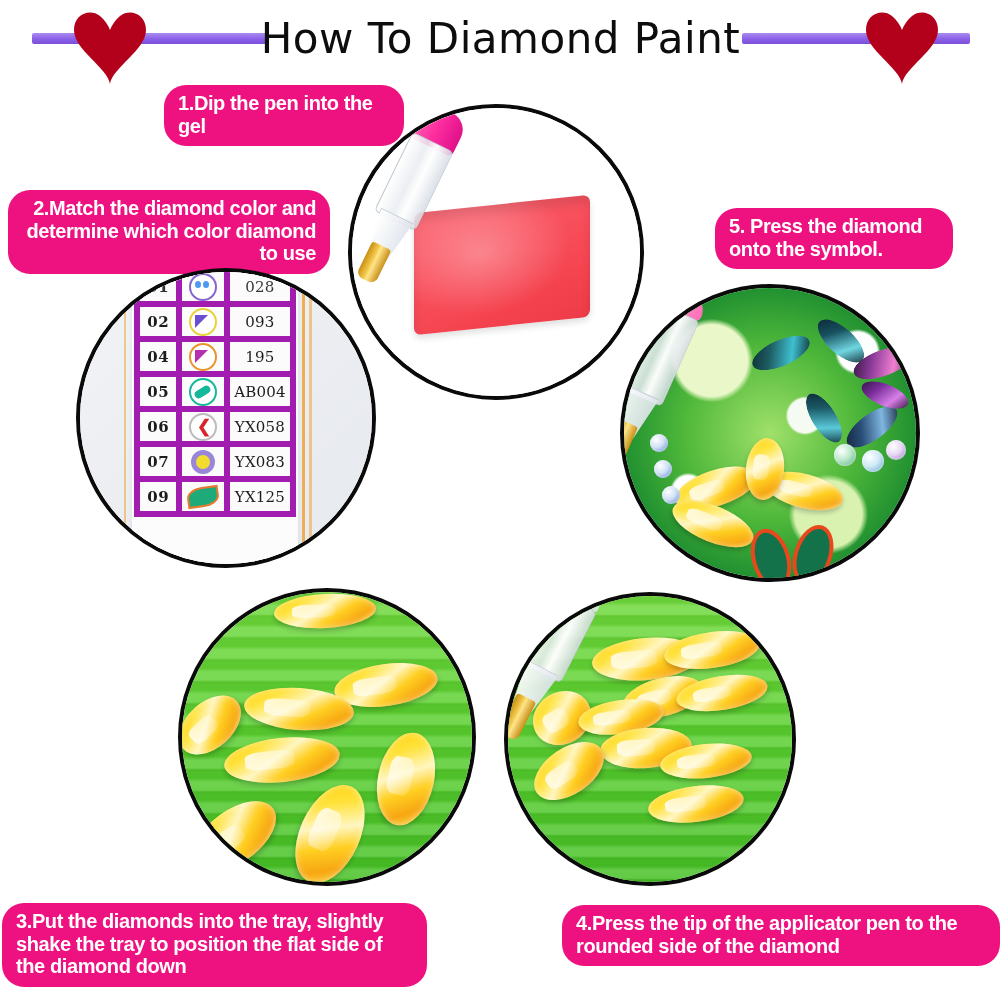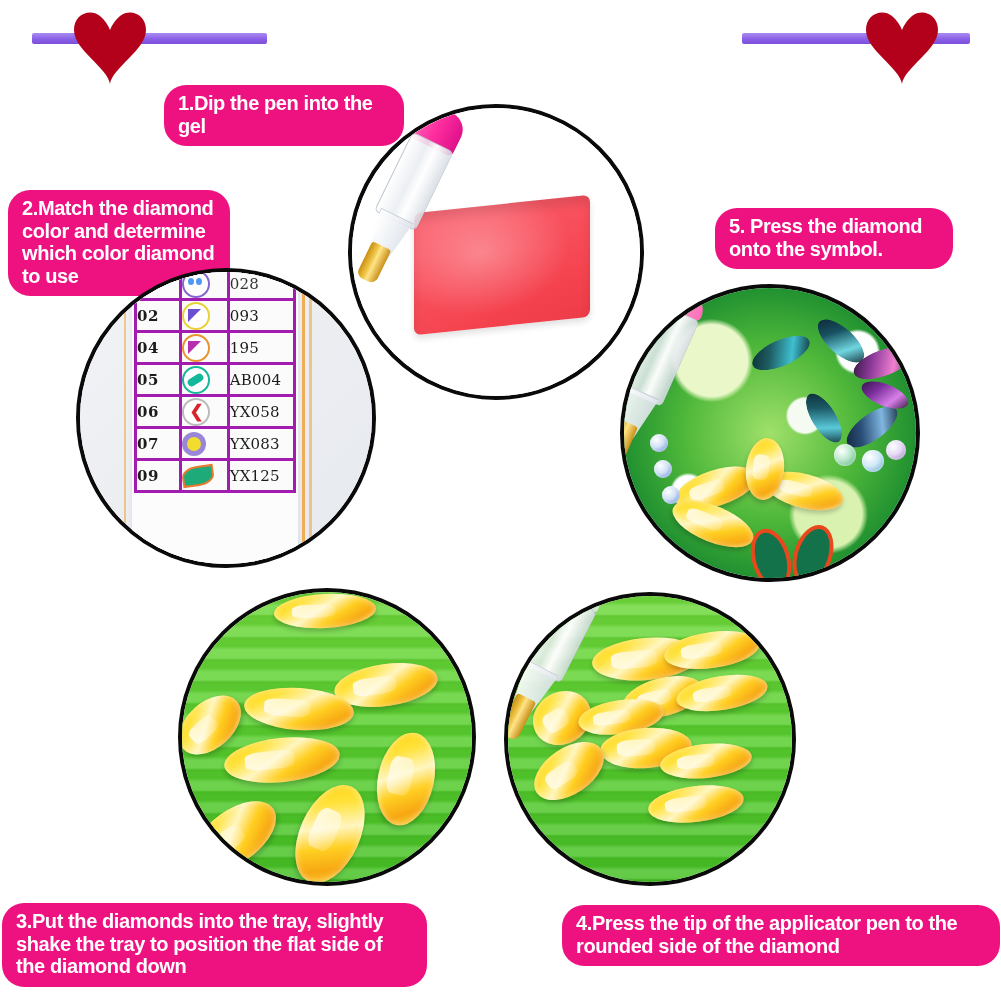--- a/index.html
+++ b/index.html
@@ -20,21 +20,21 @@
      font-size:42px;letter-spacing:.5px;color:#0d0d0d;font-weight:400;
      font-family:"DejaVu Sans","Liberation Sans",sans-serif;}
 
   
   .step-label{position:absolute;background:#ee1280;color:#ffffff;
      border-radius:22px;padding:7px 14px 9px 14px;
      font-size:20px;font-weight:700;line-height:1.13;
      letter-spacing:-.4px;box-sizing:border-box;
      font-family:"Liberation Sans","DejaVu Sans",sans-serif;}
   #label-1{left:164px;top:85px;width:240px;}
-  #label-2{left:8px;top:190px;width:222px;}
+  #label-2{left:8px;top:190px;width:322px;text-align:right;}
   #label-5{left:715px;top:208px;width:238px;}
   #label-3{left:2px;top:903px;width:425px;}
   #label-4{left:562px;top:905px;width:438px;}
 
   
   .bubble{position:absolute;border-radius:50%;overflow:hidden;
           border:4px solid #0a0a0a;box-sizing:border-box;background:#fff;}
   #bubble-pen-gel{left:348px;top:104px;width:296px;height:296px;}
   #bubble-color-chart{left:76px;top:268px;width:300px;height:300px;}
   #bubble-press-symbol{left:620px;top:284px;width:300px;height:298px;}
@@ -74,22 +74,22 @@
      background:linear-gradient(135deg,#f2f3f6 0%,#eceef2 45%,#e6e9ee 100%);}
   .chart-sheet{position:absolute;left:52px;top:-10px;width:166px;height:320px;
      background:#fcfcfd;box-shadow:0 0 6px rgba(0,0,0,.07);}
   .chart-orange-line{position:absolute;top:-10px;width:3px;height:320px;
      background:#f0a23a;opacity:.85;}
   #orange-l{left:44px;width:2px;opacity:.55;}
   #orange-r1{left:222px;}
   #orange-r2{left:229px;opacity:.55;}
   table.chart-tbl{position:absolute;left:54px;top:-6px;width:162px;
      border-collapse:collapse;font-family:"DejaVu Serif","Liberation Serif",serif;}
-  table.chart-tbl td{border:3px solid #a21caf;height:29px;padding:0;
-     font-size:15px;color:#1c1c1c;text-align:left;vertical-align:middle;background:#fbfbfc;}
+  table.chart-tbl td{border:6px solid #a21caf;height:29px;padding:0;
+     font-size:15px;color:#1c1c1c;text-align:center;vertical-align:middle;background:#fbfbfc;}
   td.c-no{width:46px;font-weight:600;letter-spacing:.5px;}
   td.c-sym{width:48px;}
   td.c-code{width:66px;font-size:14px;letter-spacing:.2px;}
   .sym{display:inline-block;width:24px;height:24px;border-radius:50%;
        position:relative;vertical-align:middle;}
 
   
   .art-bg{position:absolute;left:0;top:0;width:100%;height:100%;
      background:
        radial-gradient(circle at 62% 44%,rgba(255,255,255,.92) 0 7%,transparent 8%),
@@ -131,20 +131,21 @@
   <svg class="heart" id="heart-left" viewBox="0 0 84 80">
     <path d="M42 78 C 40 62 6 44 6 24 C 6 8 22 2 32 10 C 37 14 40 19 42 24
              C 44 19 47 14 52 10 C 62 2 78 8 78 24 C 78 44 44 62 42 78 Z" fill="#b3001b"></path>
   </svg>
 
   <svg class="heart" id="heart-right" viewBox="0 0 84 80">
     <path d="M42 78 C 40 62 6 44 6 24 C 6 8 22 2 32 10 C 37 14 40 19 42 24
              C 44 19 47 14 52 10 C 62 2 78 8 78 24 C 78 44 44 62 42 78 Z" fill="#b3001b"></path>
   </svg>
 
+  <div id="page-title">How To Diamond Paint</div>
 </div>
 
 <div class="step-label" id="label-1">1.Dip the pen into the gel</div>
 
 <div class="bubble" id="bubble-pen-gel">
   <div class="inner" style="background:#ffffff;">
     <div class="gel-pad"></div>
     <div class="pen-wrap">
       <div class="pen-cap"></div>
       <div class="pen-body"></div>

